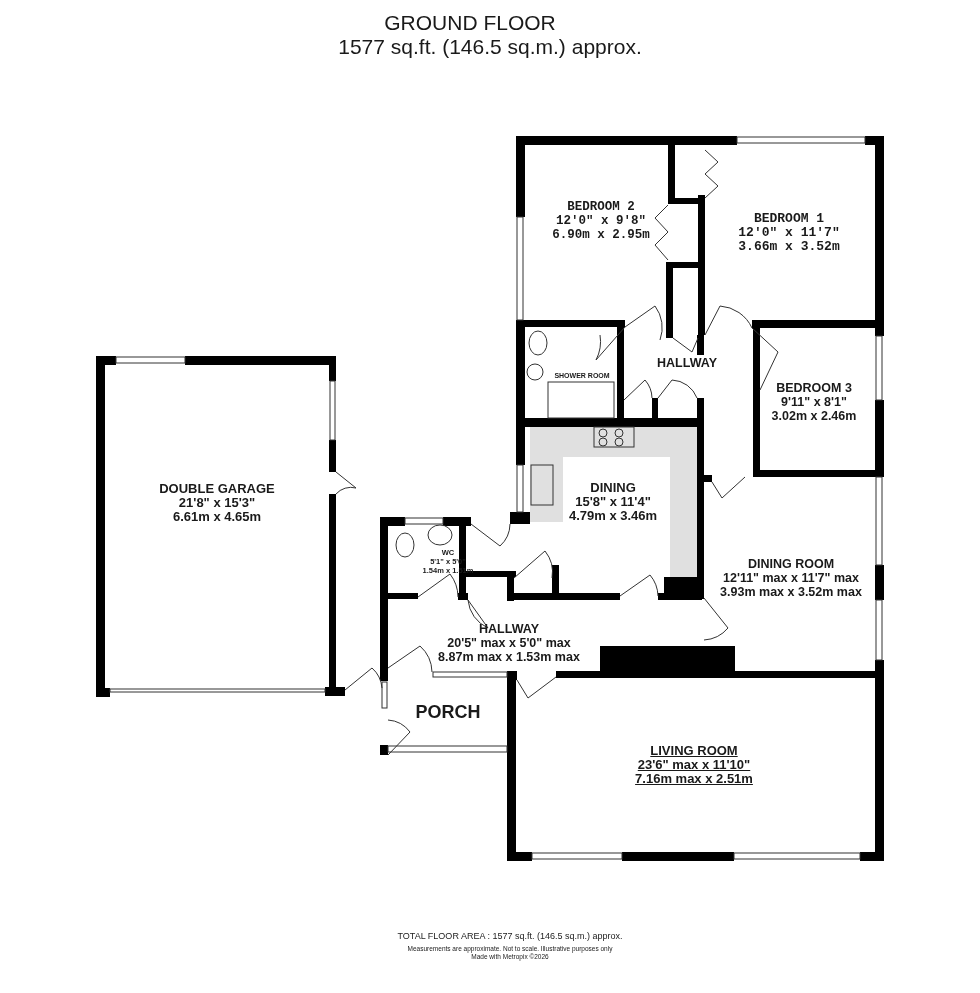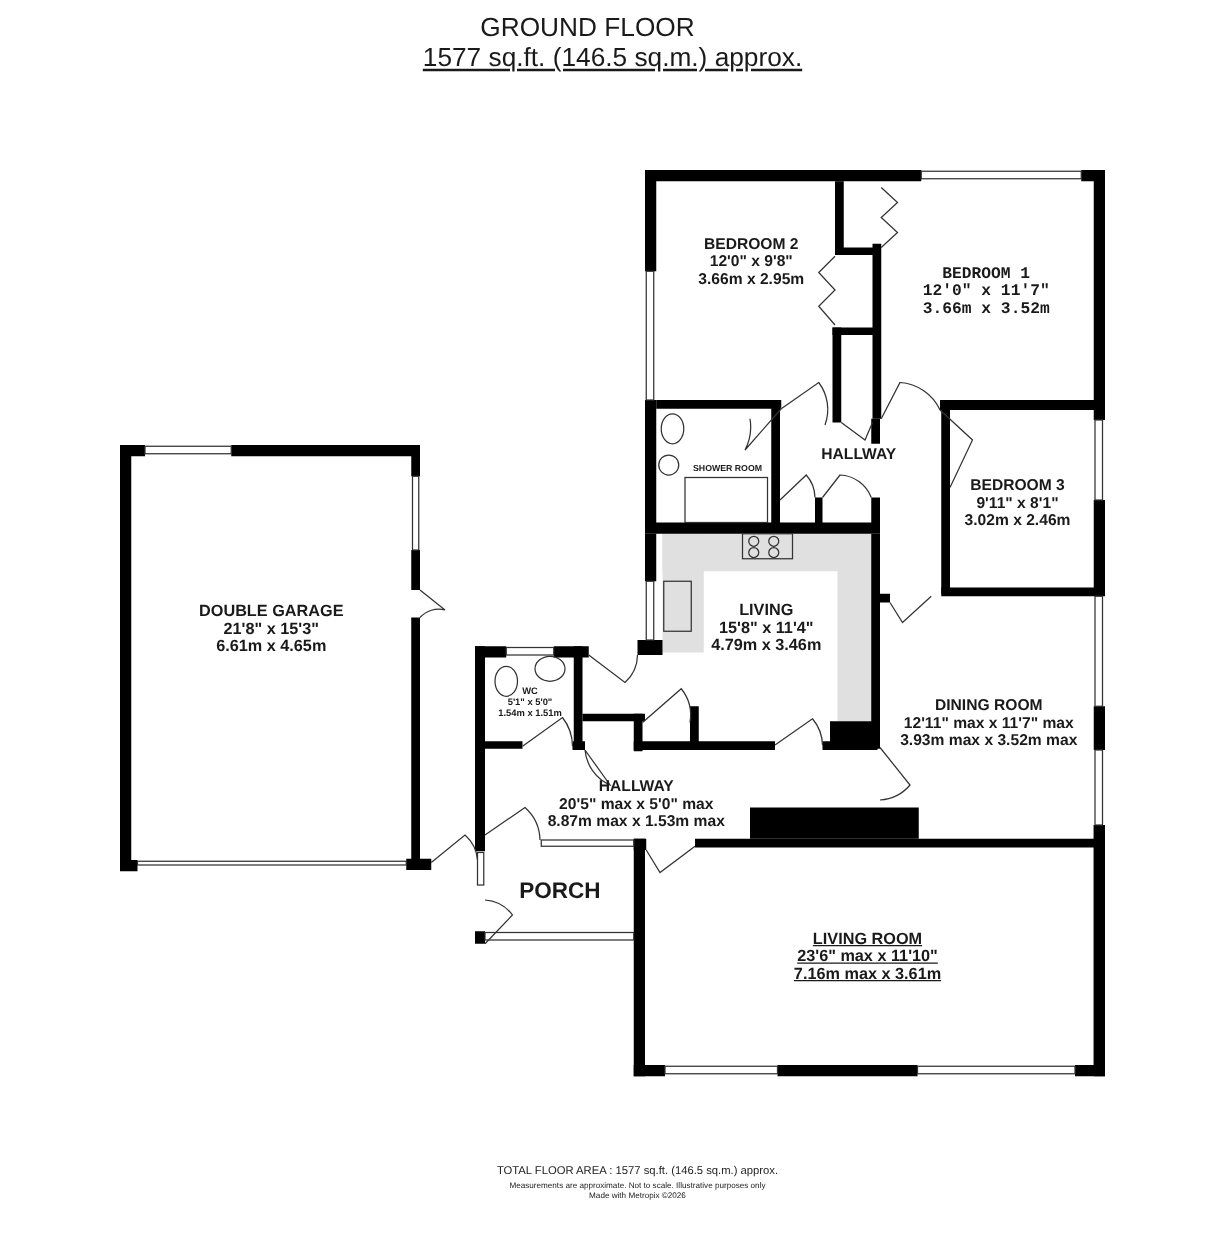--- a/index.html
+++ b/index.html
@@ -1,23 +1,23 @@
 <!DOCTYPE html>
 <html><head>
 <meta charset="utf-8">
 <style>
   html, body { margin:0; padding:0; background:#ffffff; }
   body { width:980px; height:993px; position:relative; overflow:hidden; font-family:"Liberation Sans", sans-serif; color:#1a1a1a; }
   .title { position:absolute; left:0; width:980px; text-align:center; font-size:21px; line-height:24px; color:#1a1a1a; }
   #t1 { top:11px; left:-20px; }
-  #t2 { top:35px; left:0px;text-decoration:underline; }
+  #t2 { top:35px; left:0px; }
   svg.plan { position:absolute; left:0; top:0; }
   .lbl { position:absolute; text-align:center; font-weight:bold; font-size:12.5px; line-height:14px; color:#1a1a1a; white-space:nowrap; transform:translateX(-50%); }
   .lbl.small { font-size:7px; line-height:8px; }
-  .lbl.tiny { font-size:7.5px; line-height:9px; }
+  .lbl.tiny { font-size:7.5px; line-height:9px;margin-left:24px; }
   .footer { position:absolute; left:0; width:1020px; text-align:center; color:#222; white-space:nowrap; }
   #f1 { top:931px; font-size:9px; }
   #f2 { top:945px; font-size:6.5px; }
   #f3 { top:953px; font-size:6.5px; }
 </style>
 </head>
 <body>
 
 <div class="title" id="t1">GROUND FLOOR</div>
 <div class="title" id="t2">1577 sq.ft. (146.5 sq.m.) approx.</div>
@@ -152,43 +152,43 @@
     <circle cx="603" cy="433" r="4"></circle>
       <circle cx="619" cy="433" r="4"></circle>
     <circle cx="603" cy="442" r="4"></circle>
       <circle cx="619" cy="442" r="4"></circle>
     <rect x="531" y="465" width="22" height="40"></rect>
     <ellipse cx="405" cy="545" rx="9" ry="12"></ellipse>
     <ellipse cx="440" cy="535" rx="12" ry="10"></ellipse>
   </g>
 </svg>
 
-<div class="lbl" style="left:601px;top:188px;">
+<div class="lbl" style="left:601px;top:200px;font-family:Liberation Mono, monospace;">
   <div>BEDROOM 2</div>
   <div>12'0"  x 9'8"</div>
-  <div>3.66m  x 2.95m</div>
+  <div>6.90m  x 2.95m</div>
 </div>
 <div class="lbl" style="left:789px;top:212px;font-size:13px;font-family:Liberation Mono, monospace;">
   <div>BEDROOM 1</div>
   <div>12'0"  x 11'7"</div>
   <div>3.66m  x 3.52m</div>
 </div>
 <div class="lbl" style="left:814px;top:381px;">
   <div>BEDROOM 3</div>
   <div>9'11"  x 8'1"</div>
   <div>3.02m  x 2.46m</div>
 </div>
 <div class="lbl" style="left:687px;top:356px;">
   <div>HALLWAY</div>
 </div>
 <div class="lbl small" style="left:582px;top:372px;">
   <div>SHOWER ROOM</div>
 </div>
 <div class="lbl" style="left:613px;top:481px;font-size:13px;">
-  <div>LIVING</div>
+  <div>DINING</div>
   <div>15'8"  x 11'4"</div>
   <div>4.79m  x 3.46m</div>
 </div>
 <div class="lbl tiny" style="left:424px;top:548px;">
   <div>WC</div>
   <div>5'1"  x 5'0"</div>
   <div>1.54m  x 1.51m</div>
 </div>
 <div class="lbl" style="left:791px;top:557px;">
   <div>DINING ROOM</div>
@@ -199,21 +199,21 @@
   <div>HALLWAY</div>
   <div>20'5" max x 5'0" max</div>
   <div>8.87m max x 1.53m max</div>
 </div>
 <div class="lbl" style="left:448px;top:705px;font-size:18px;">
   <div>PORCH</div>
 </div>
 <div class="lbl" style="left:694px;top:744px;font-size:13px;text-decoration:underline;">
   <div>LIVING ROOM</div>
   <div>23'6" max x 11'10"</div>
-  <div>7.16m max x 3.61m</div>
+  <div>7.16m max x 2.51m</div>
 </div>
 <div class="lbl" style="left:217px;top:482px;font-size:13px;text-align:center;">
   <div>DOUBLE GARAGE</div>
   <div>21'8"  x 15'3"</div>
   <div>6.61m  x 4.65m</div>
 </div>
 
 <div class="footer" id="f1">TOTAL FLOOR AREA : 1577 sq.ft. (146.5 sq.m.) approx.</div>
 <div class="footer" id="f2">Measurements are approximate.  Not to scale.  Illustrative purposes only</div>
 <div class="footer" id="f3">Made with Metropix ©2026</div>

